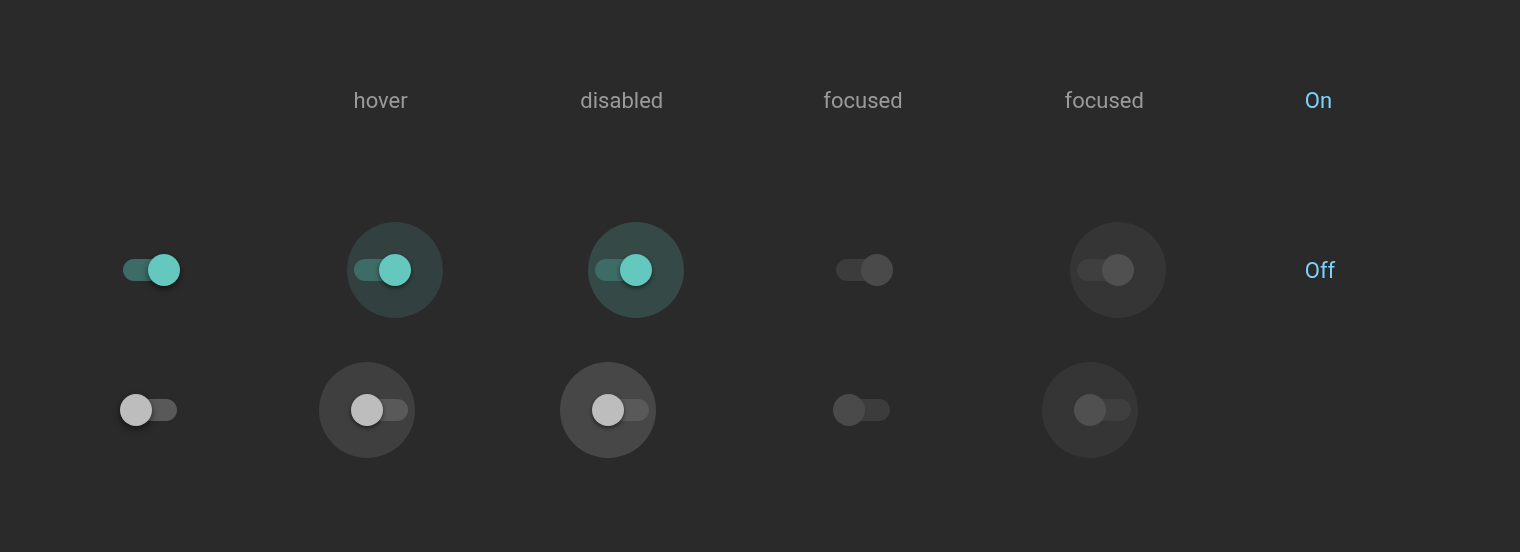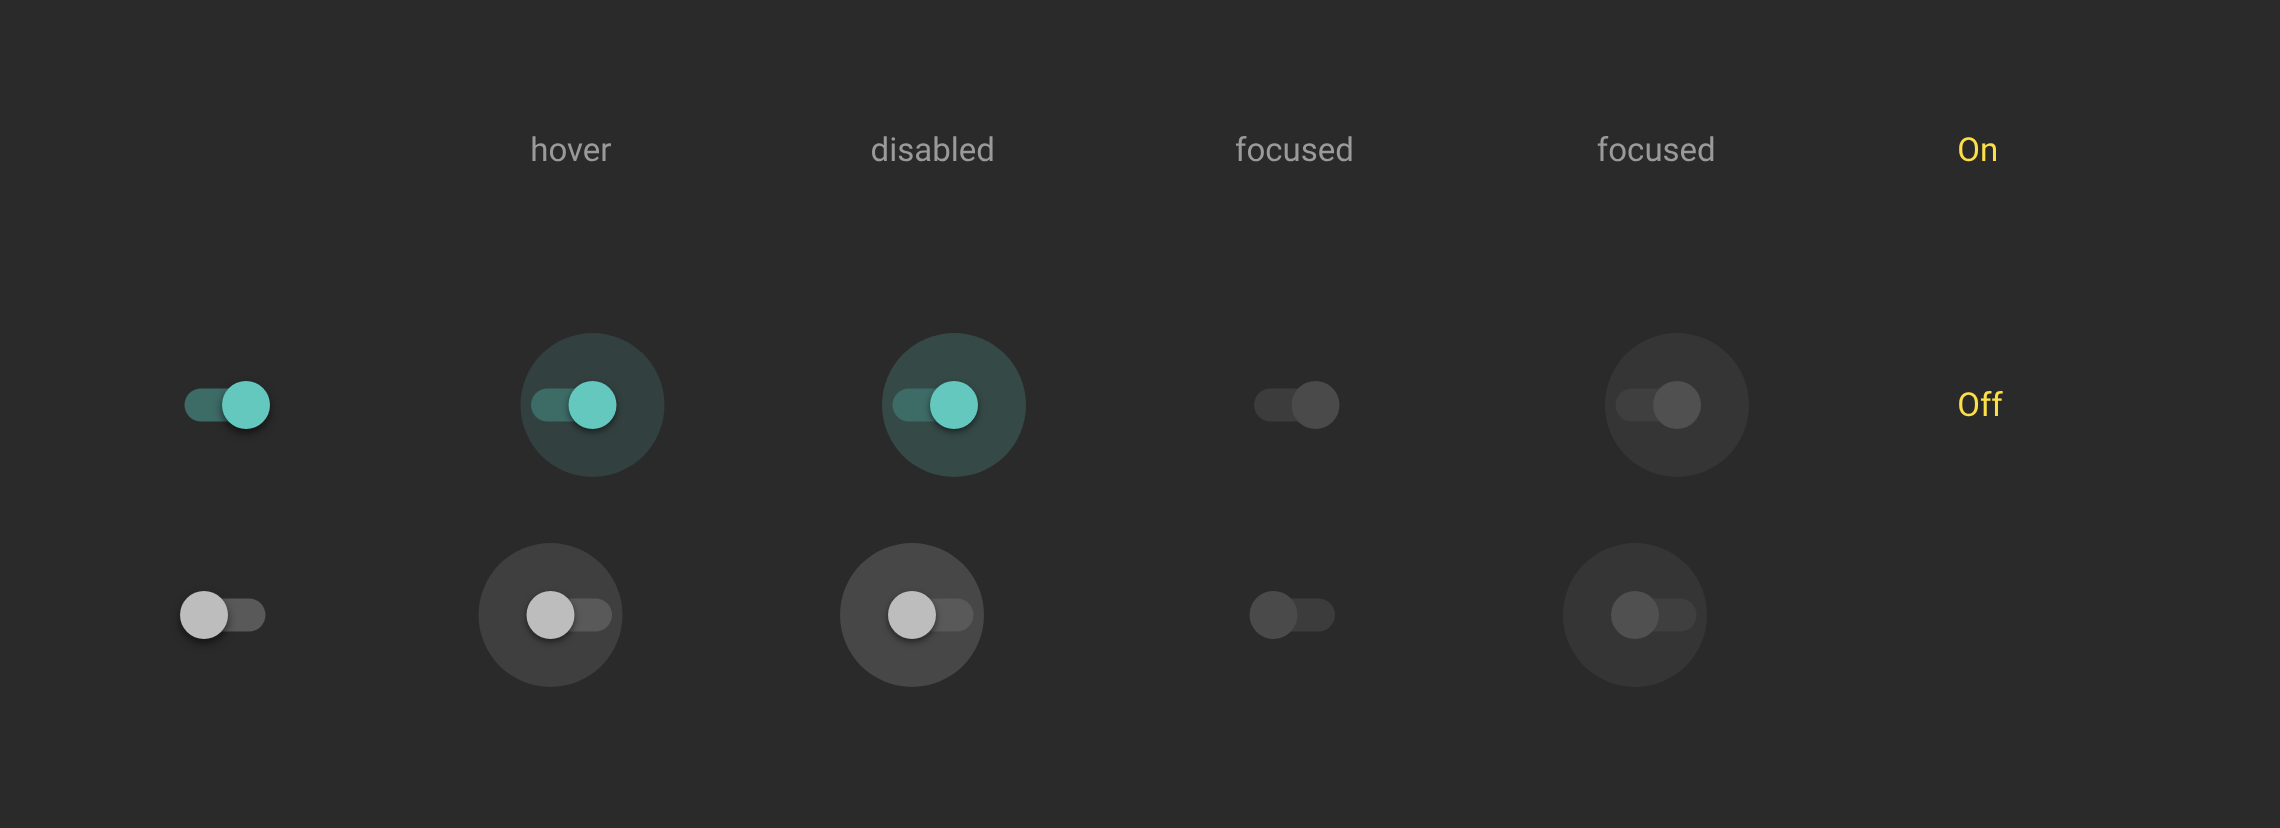--- a/index.html
+++ b/index.html
@@ -19,21 +19,21 @@
       height: 100%;
       padding: 0 54px 40px 40px;
     }
     .col-header {
       color: #9a9a9a;
       font-size: 22px;
       font-weight: 400;
       align-self: center;
     }
     .row-header {
-      color: #fde047;
+      color: #7dd3fc;
       font-size: 22px;
       font-weight: 400;
       justify-self: start;
       padding-left: 80px;
     }
     .blank { }
 
     
     .switch {
       position: relative;

